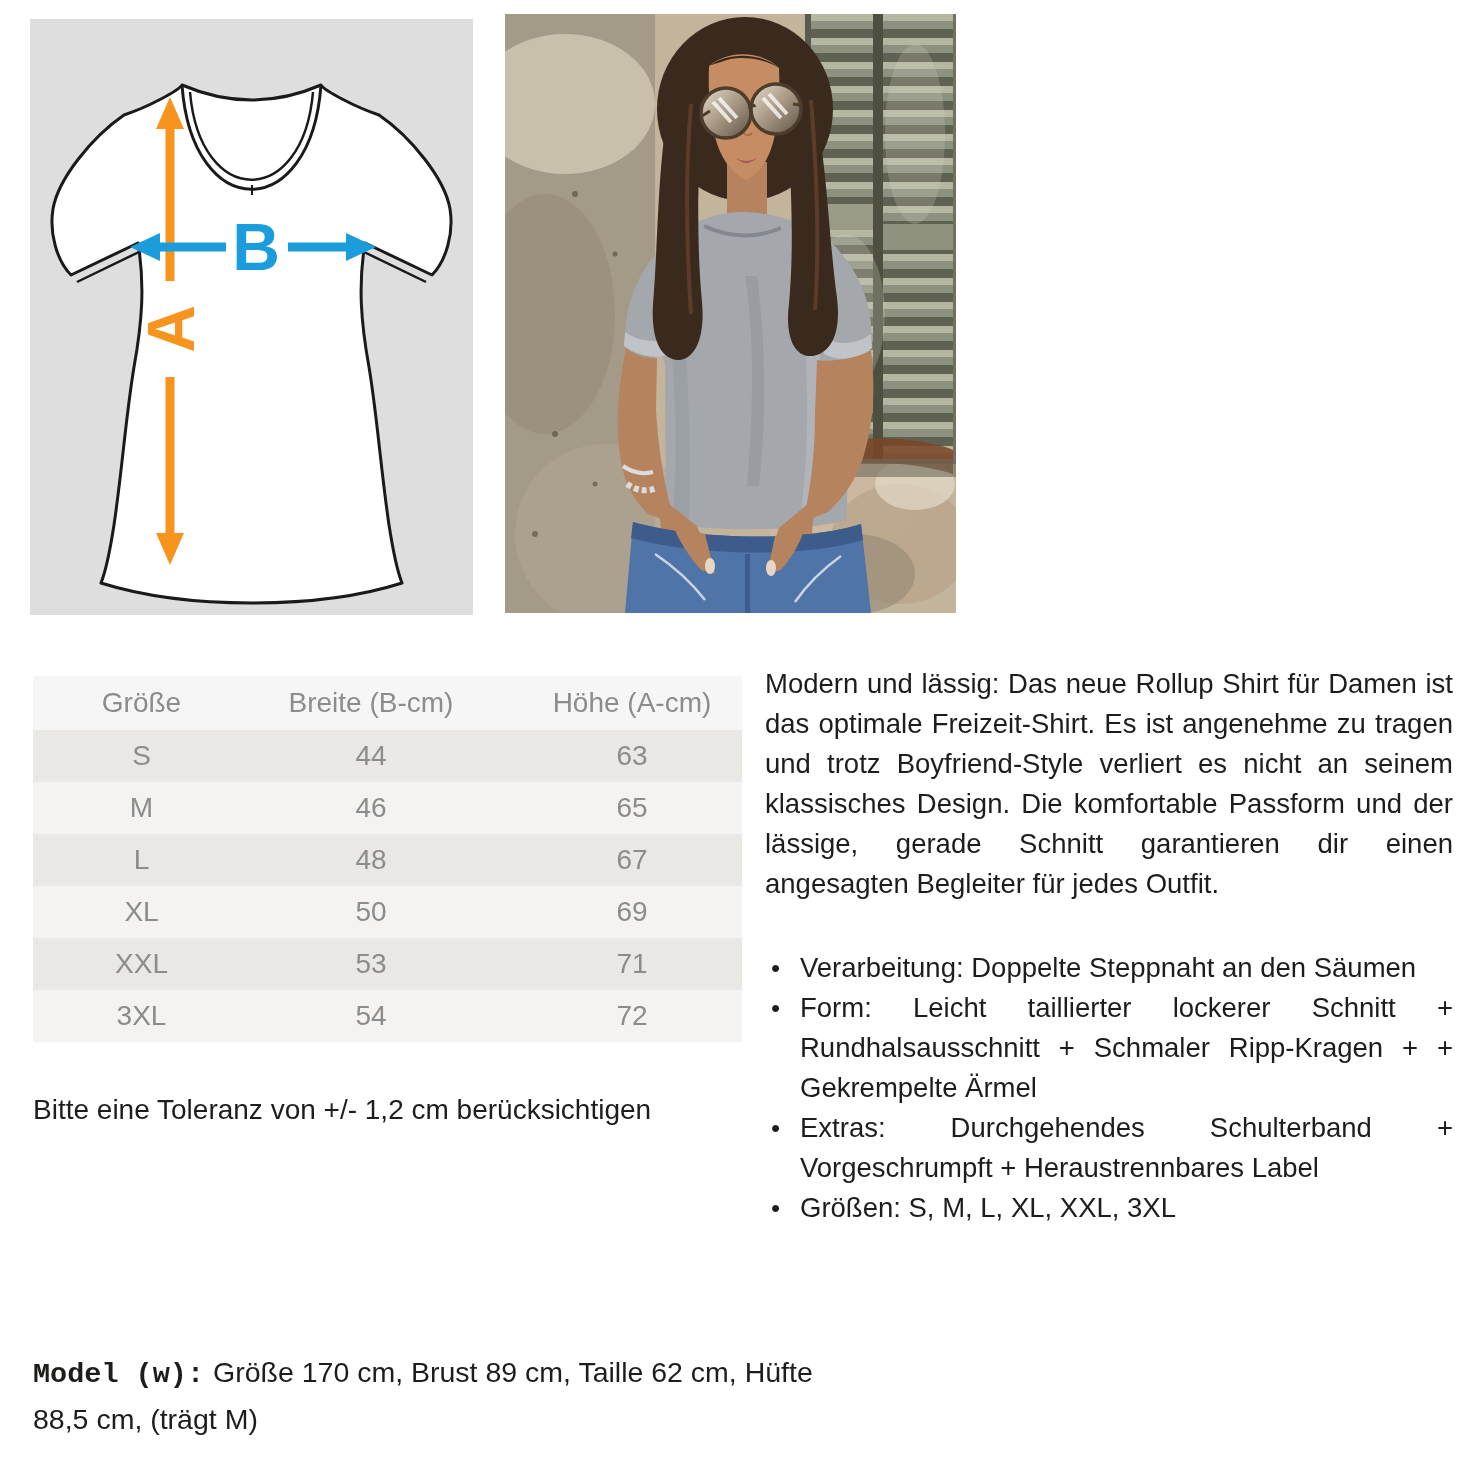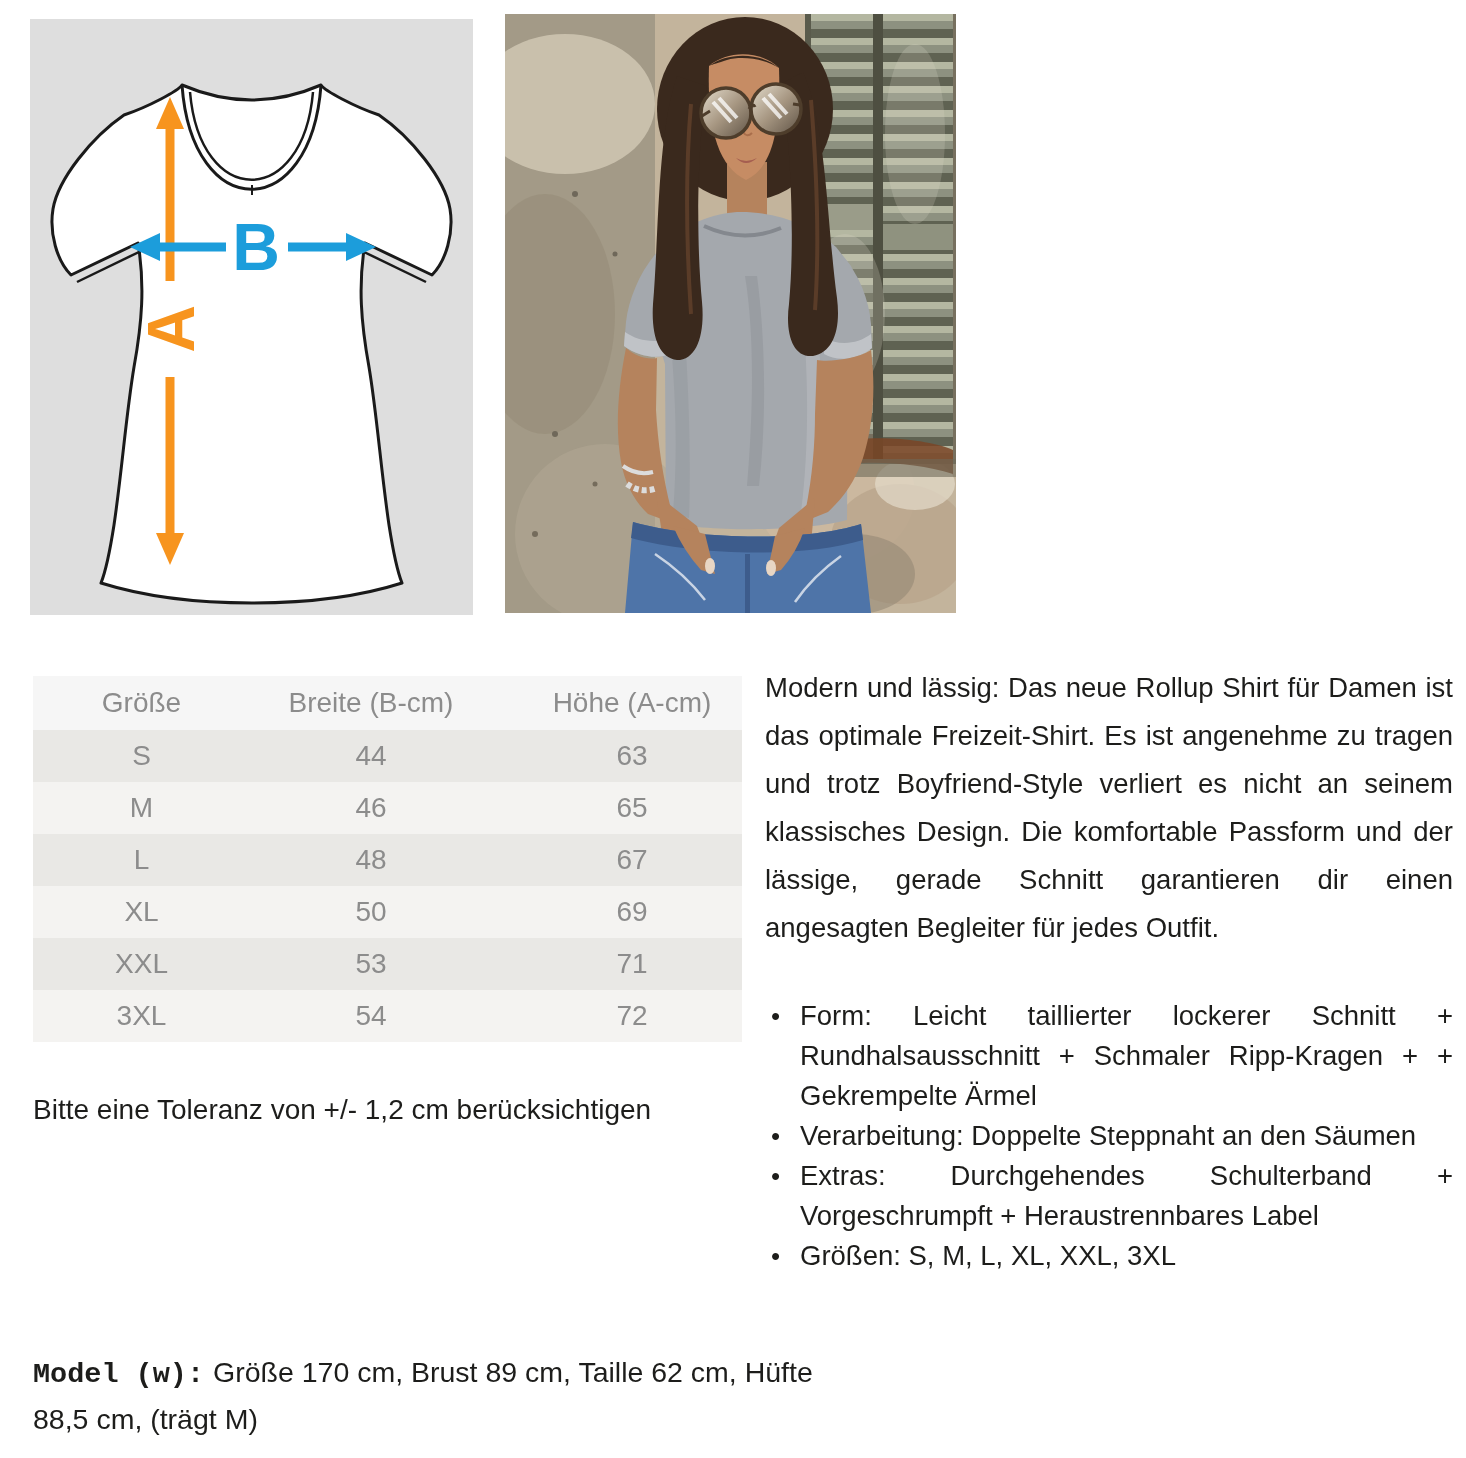--- a/index.html
+++ b/index.html
@@ -20,21 +20,21 @@
   table.size-table col.c1{width:187px;} table.size-table col.c2{width:272px;}
   table.size-table thead tr{background:#f6f6f6;height:54px;}
   table.size-table tbody tr{height:52px;}
   table.size-table tbody tr:nth-child(odd){background:#e9e8e5;}
   table.size-table tbody tr:nth-child(even){background:#f4f3f1;}
 
   .tolerance{position:absolute;left:33px;top:1094px;width:700px;font-size:28px;}
 
   
   .right-col{position:absolute;left:765px;top:664px;width:688px;}
-  .desc{margin:0;font-size:27.5px;line-height:48px;text-align:justify;}
+  .desc{margin:0;font-size:27.5px;line-height:40px;text-align:justify;}
   ul.bullets{margin:44px 0 0 0;padding:0;list-style:none;font-size:27.5px;line-height:40px;}
   ul.bullets li{position:relative;padding-left:35px;text-align:justify;}
   ul.bullets li::before{content:"\2022";position:absolute;left:6px;top:0;font-size:26px;}
 
   .model-info{position:absolute;left:33px;top:1350px;width:830px;font-size:28.5px;line-height:44px;}
   .model-info b{margin-right:9px;font-family:Liberation Mono, monospace;}
 </style>
 </head>
 <body>
 
@@ -250,22 +250,22 @@
         <td>72</td>
       </tr>
     </tbody>
   </table>
 
   <div class="tolerance">Bitte eine Toleranz von +/- 1,2 cm berücksichtigen</div>
 
   <div class="right-col">
     <p class="desc">Modern und lässig: Das neue Rollup Shirt für Damen ist das optimale Freizeit-Shirt. Es ist angenehme zu tragen und trotz Boyfriend-Style verliert es nicht an seinem klassisches Design. Die komfortable Passform und der lässige,  gerade Schnitt garantieren dir einen angesagten Begleiter für jedes Outfit.</p>
     <ul class="bullets">
+      <li>Verarbeitung: Doppelte Steppnaht an den Säumen</li>
       <li>Form: Leicht taillierter lockerer Schnitt + Rundhalsausschnitt + Schmaler Ripp-Kragen + + Gekrempelte Ärmel</li>
-      <li>Verarbeitung: Doppelte Steppnaht an den Säumen</li>
       <li>Extras: Durchgehendes Schulterband + Vorgeschrumpft + Heraustrennbares Label</li>
       <li>Größen:  S, M, L, XL, XXL, 3XL</li>
     </ul>
   </div>
 
   <div class="model-info">
     <b>Model (w):</b><span>Größe 170 cm, Brust 89 cm, Taille 62 cm, Hüfte 88,5 cm, (trägt M)</span>
   </div>
 
 </div>

